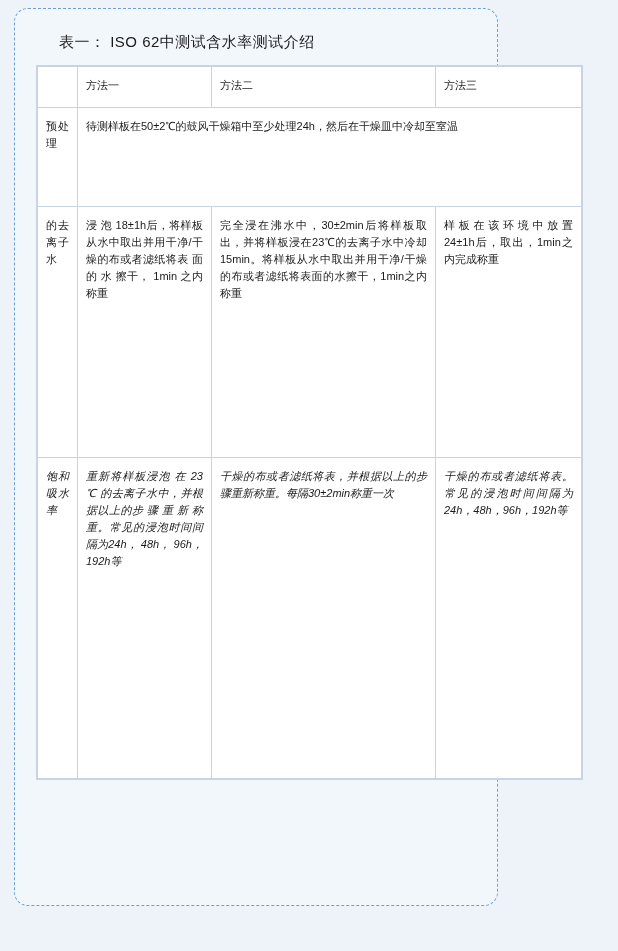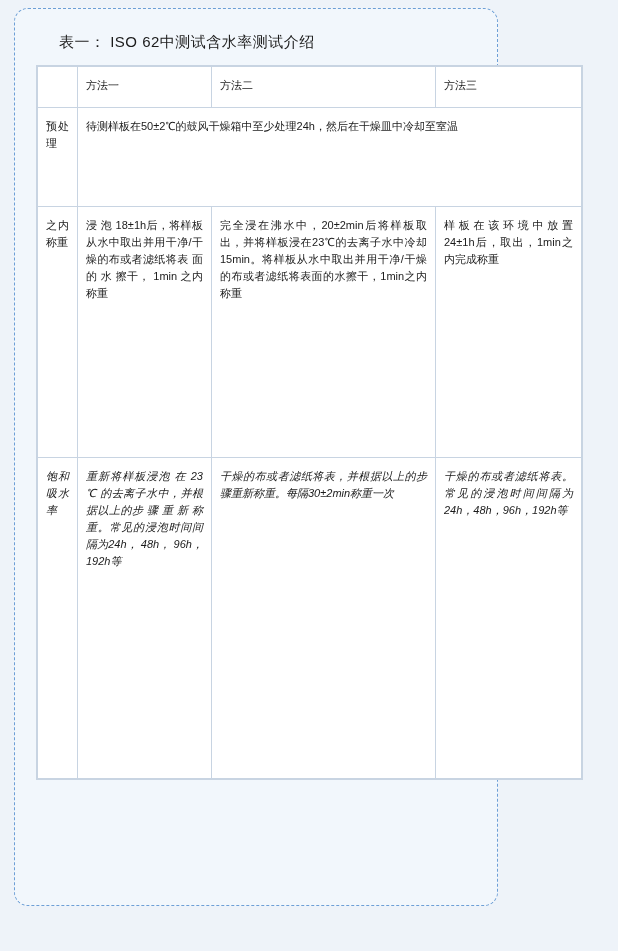--- a/index.html
+++ b/index.html
@@ -105,23 +105,23 @@
     </thead>
     <tbody>
 
       <tr class="r-pre">
         <td class="rowlabel">预处理</td>
         <td colspan="3">待测样板在50±2℃的鼓风干燥箱中至少处理24h，然后在干燥皿中冷却至室温</td>
       </tr>
 
 
       <tr class="r-adj">
-        <td class="rowlabel">之内称重</td>
+        <td class="rowlabel">的去离子水</td>
         <td>浸 泡 18±1h后，将样板从水中取出并用干净/干燥的布或者滤纸将表 面 的 水 擦干， 1min 之内称重</td>
-        <td>完全浸在沸水中，20±2min后将样板取出，并将样板浸在23℃的去离子水中冷却15min。将样板从水中取出并用干净/干燥的布或者滤纸将表面的水擦干，1min之内称重</td>
+        <td>完全浸在沸水中，30±2min后将样板取出，并将样板浸在23℃的去离子水中冷却15min。将样板从水中取出并用干净/干燥的布或者滤纸将表面的水擦干，1min之内称重</td>
         <td>样板在该环境中放置24±1h后，取出，1min之内完成称重</td>
       </tr>
 
       <tr class="r-sat">
         <td class="rowlabel">饱和吸水率</td>
         <td>重新将样板浸泡 在 23 ℃ 的去离子水中，并根据以上的步 骤 重 新 称重。常见的浸泡时间间隔为24h， 48h， 96h， 192h等</td>
         <td>干燥的布或者滤纸将表，并根据以上的步骤重新称重。每隔30±2min称重一次</td>
         <td>干燥的布或者滤纸将表。常见的浸泡时间间隔为24h，48h，96h，192h等</td>
       </tr>
 

